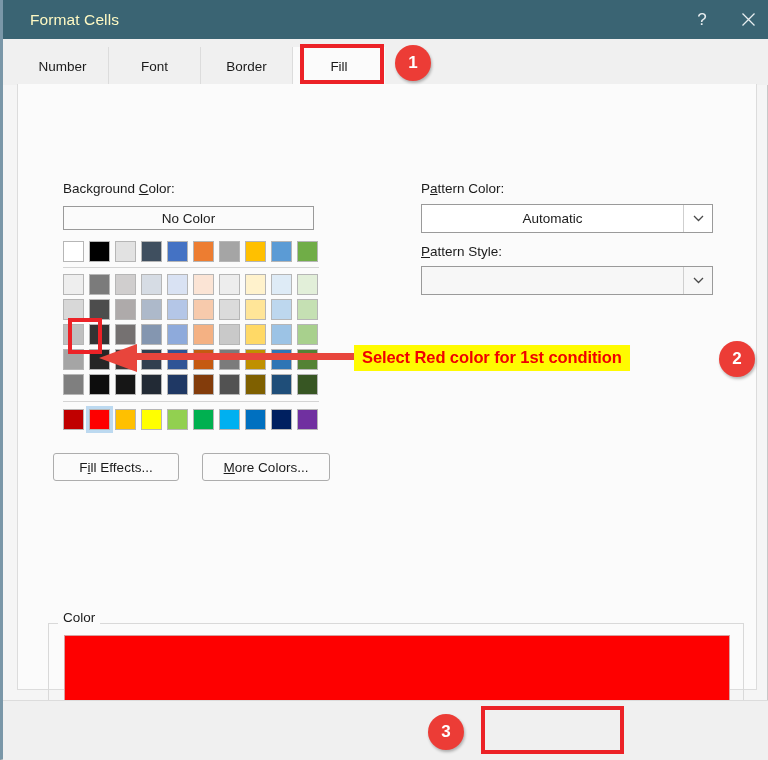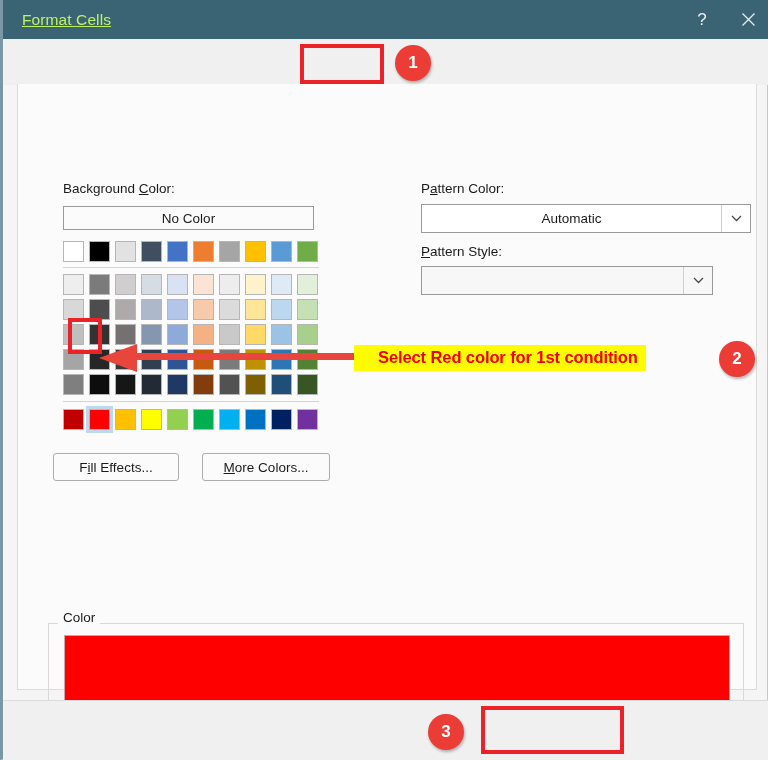--- a/index.html
+++ b/index.html
@@ -22,25 +22,24 @@
   }
 
   
   .titlebar {
     position: absolute; left: 0; top: 0;
     width: 768px; height: 39px;
     background: #3a6473;
     display: flex; align-items: center;
   }
   .titlebar .title {
-    color: #bef264;
+    color: #fef9c3;
     font-size: 15.5px;
-    margin-left: 19px;
+    margin-left: 27px;
     letter-spacing: .1px;
-    text-decoration: underline;
   }
   .titlebar .spacer { flex: 1; }
   .tb-btn {
     width: 46px; height: 39px;
     display: flex; align-items: center; justify-content: center;
     color: #e8eef0;
     font-size: 16px;
   }
   .tb-btn.help { font-size: 17px; }
   .tb-btn.close svg { display:block; }
@@ -155,21 +154,21 @@
     text-align: center;
     font-size: 13.5px;
     color: #1b1b1b;
   }
   .combo .arrow {
     width: 29px; height: 27px;
     display: flex; align-items: center; justify-content: center;
     border-left: 1px solid #cfcfcf;
     background: #ffffff;
   }
-  #pattern-color-combo { left: 403px; top: 120px; width: 330px; }
+  #pattern-color-combo { left: 403px; top: 120px; width: 292px; }
   #pattern-style-combo { left: 403px; top: 182px; width: 292px; background:#f7f7f7; }
   #pattern-style-combo .arrow { background:#f7f7f7; }
 
   
   .sample-group {
     position: absolute;
     left: 30px; top: 539px;
     width: 696px; height: 90px;
     border: 1px solid #d9d9d9;
   }
@@ -234,21 +233,21 @@
   #badge-2 { left: 716px; top: 341px; }
   #badge-3 { left: 425px; top: 714px; }
 
   .callout {
     position: absolute;
     left: 351px; top: 345px;
     background: #fffb00;
     color: #f00000;
     font-size: 16.5px;
     font-weight: bold;
-    padding: 3px 8px 4px 24px;
+    padding: 3px 8px 4px 8px;
     white-space: nowrap;
     letter-spacing: -.1px;
     text-align: right;
   }
 
   .arrow-svg {
     position: absolute;
     left: 90px; top: 344px;
     width: 270px; height: 28px;
     pointer-events: none;
@@ -264,20 +263,26 @@
     <span class="spacer"></span>
     <span class="tb-btn help">?</span>
     <span class="tb-btn close">
       <svg width="15" height="15" viewBox="0 0 15 15">
         <path d="M1.5 1.5 L13.5 13.5 M13.5 1.5 L1.5 13.5" stroke="#e8eef0" stroke-width="1.3" fill="none"></path>
       </svg>
     </span>
   </div>
 
   <div class="tabstrip">
+    <div class="tabs">
+      <div class="tab">Number</div>
+      <div class="tab">Font</div>
+      <div class="tab">Border</div>
+      <div class="tab active">Fill</div>
+    </div>
     <div class="tab-underline"></div>
   </div>
 
   <div class="panel">
 
     <div class="lbl" style="left:45px; top:97px;">Background <u>C</u>olor:</div>
 
     <div class="nocolor-btn">No Color</div>
 
     <div class="palette">

